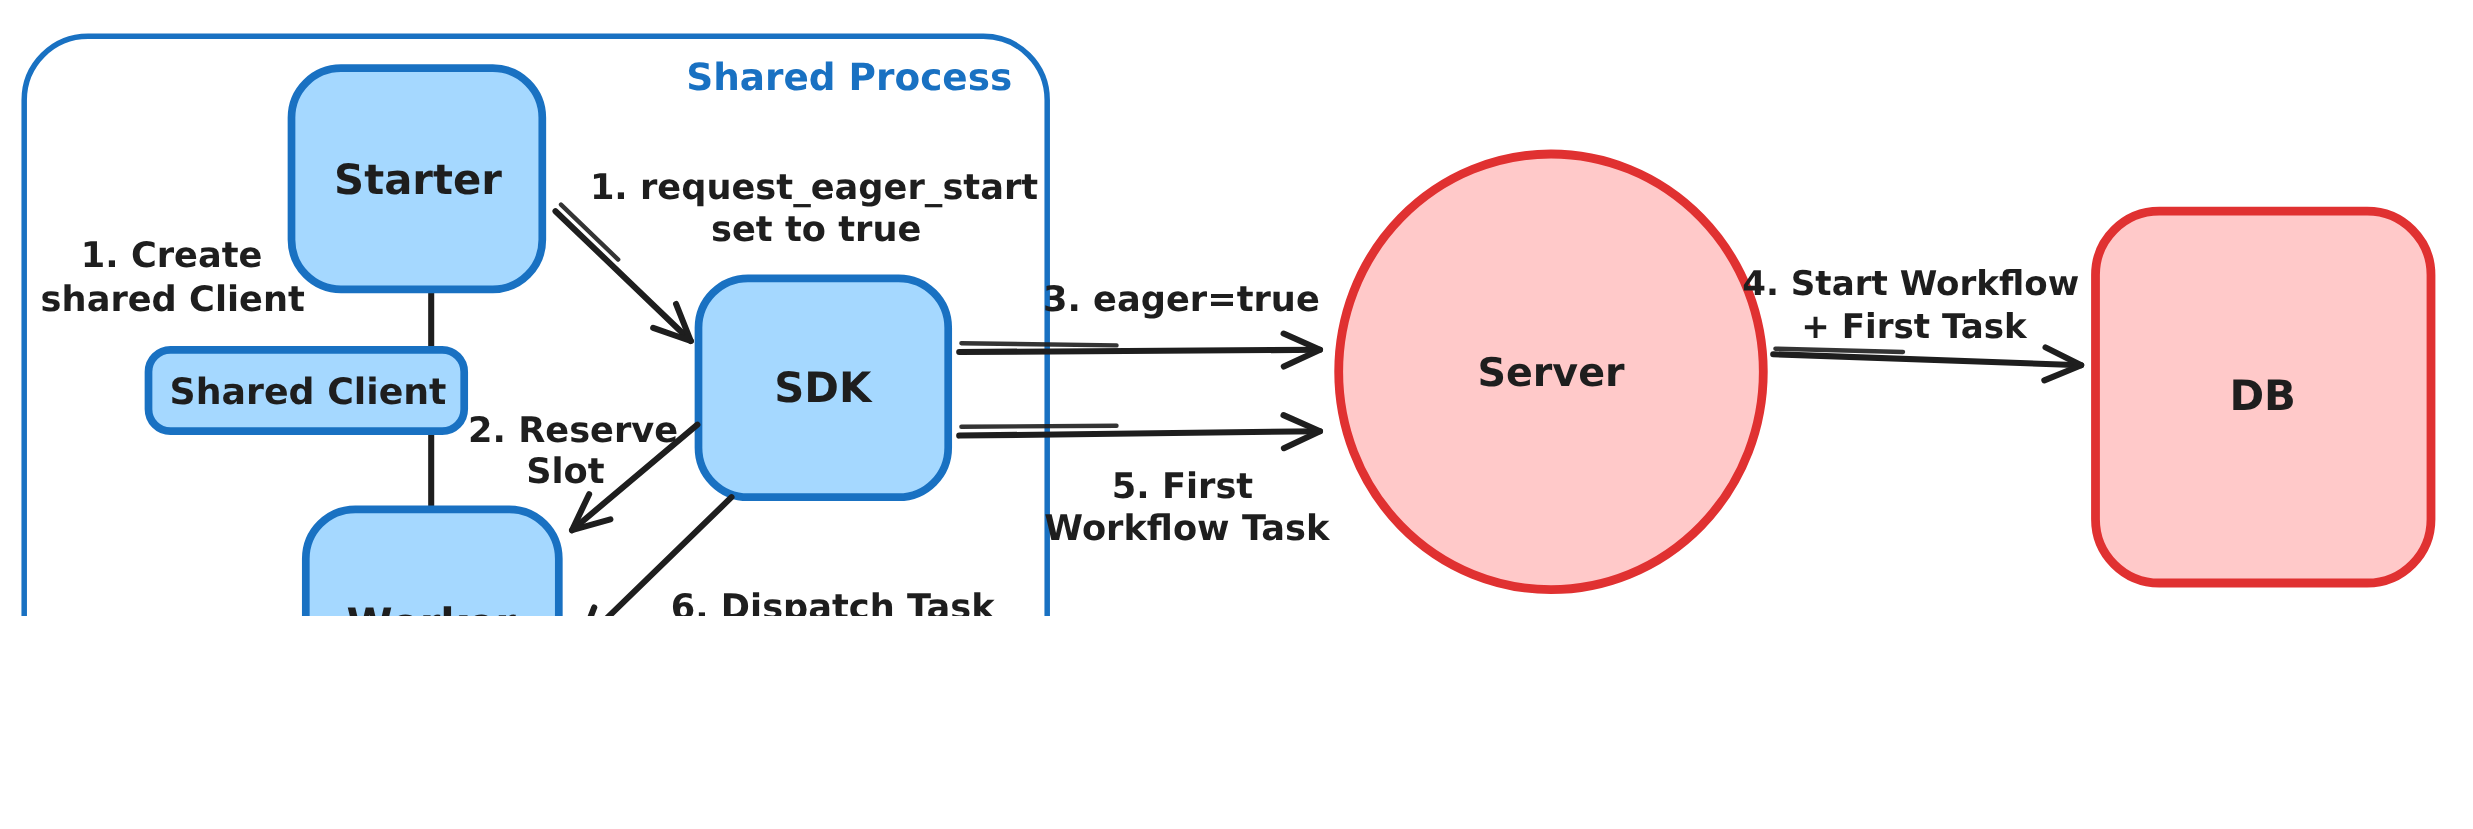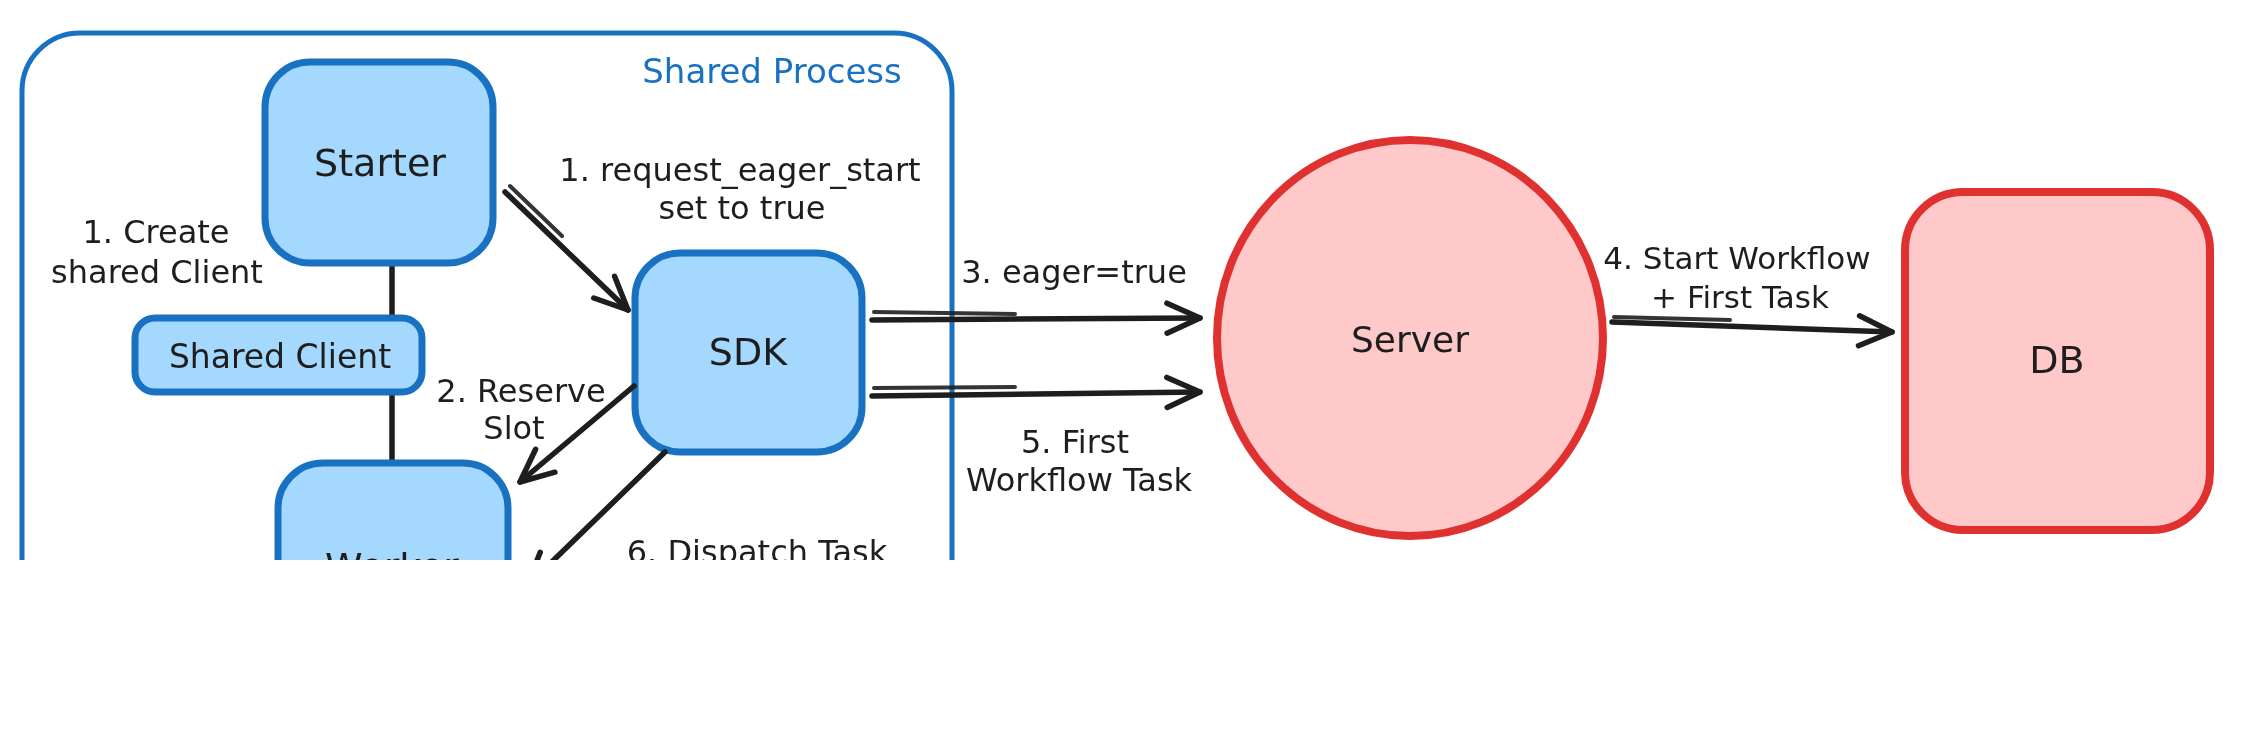--- a/index.html
+++ b/index.html
@@ -4,21 +4,21 @@
 <style>
   :root{
     --canvas-bg:#ffffff;
     --blue-stroke:#1971c2;
     --blue-fill:#a5d8ff;
     --red-stroke:#e03131;
     --red-fill:#ffc9c9;
     --ink:#1e1e1e;
   }
   html,body{margin:0;padding:0;background:var(--canvas-bg);}
-  .stage{position:relative;width:2248px;height:560px;background:var(--canvas-bg);overflow:hidden;}
+  .stage{position:relative;width:2248px;height:560px;background:var(--canvas-bg);overflow:hidden;font-weight:bold;}
   svg{display:block;}
   text{
     font-family:"DejaVu Sans", sans-serif;
     fill:var(--ink);
     text-anchor:middle;
     dominant-baseline:central;
   }
   .node-label{font-size:38px;}
   .anno{font-size:32px;}
   .frame{fill:none;stroke:var(--blue-stroke);stroke-width:5;}

